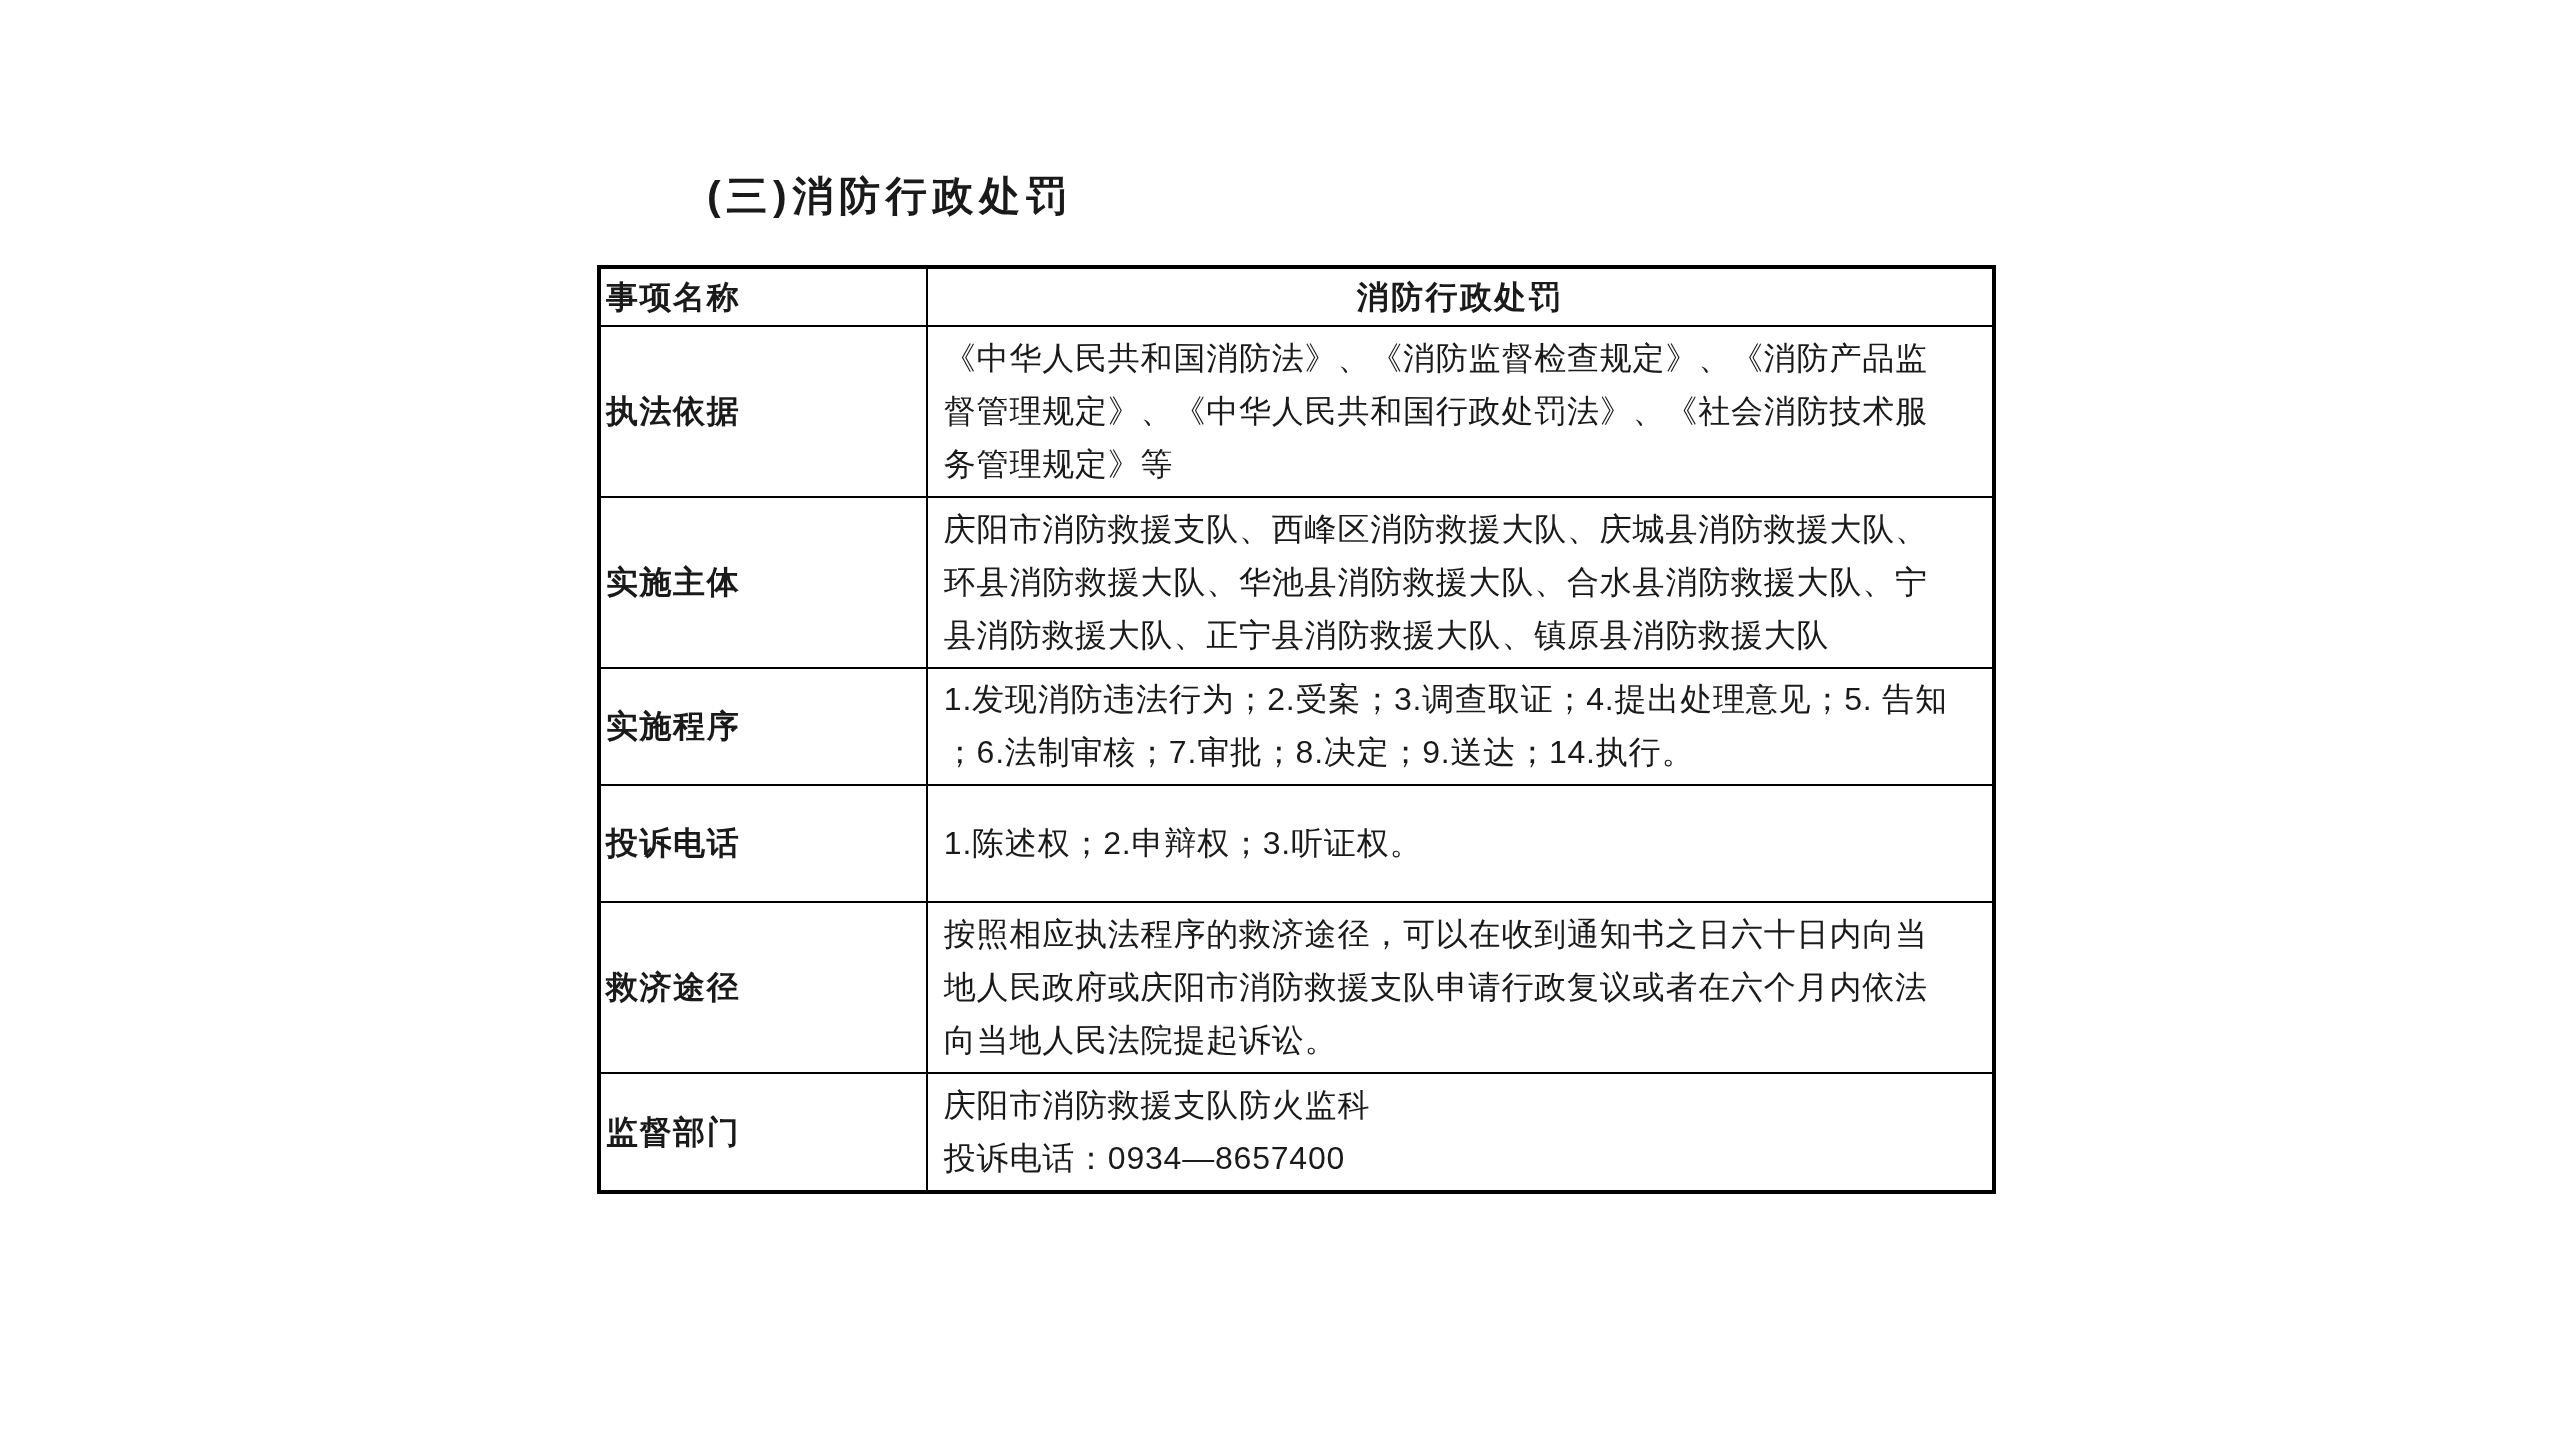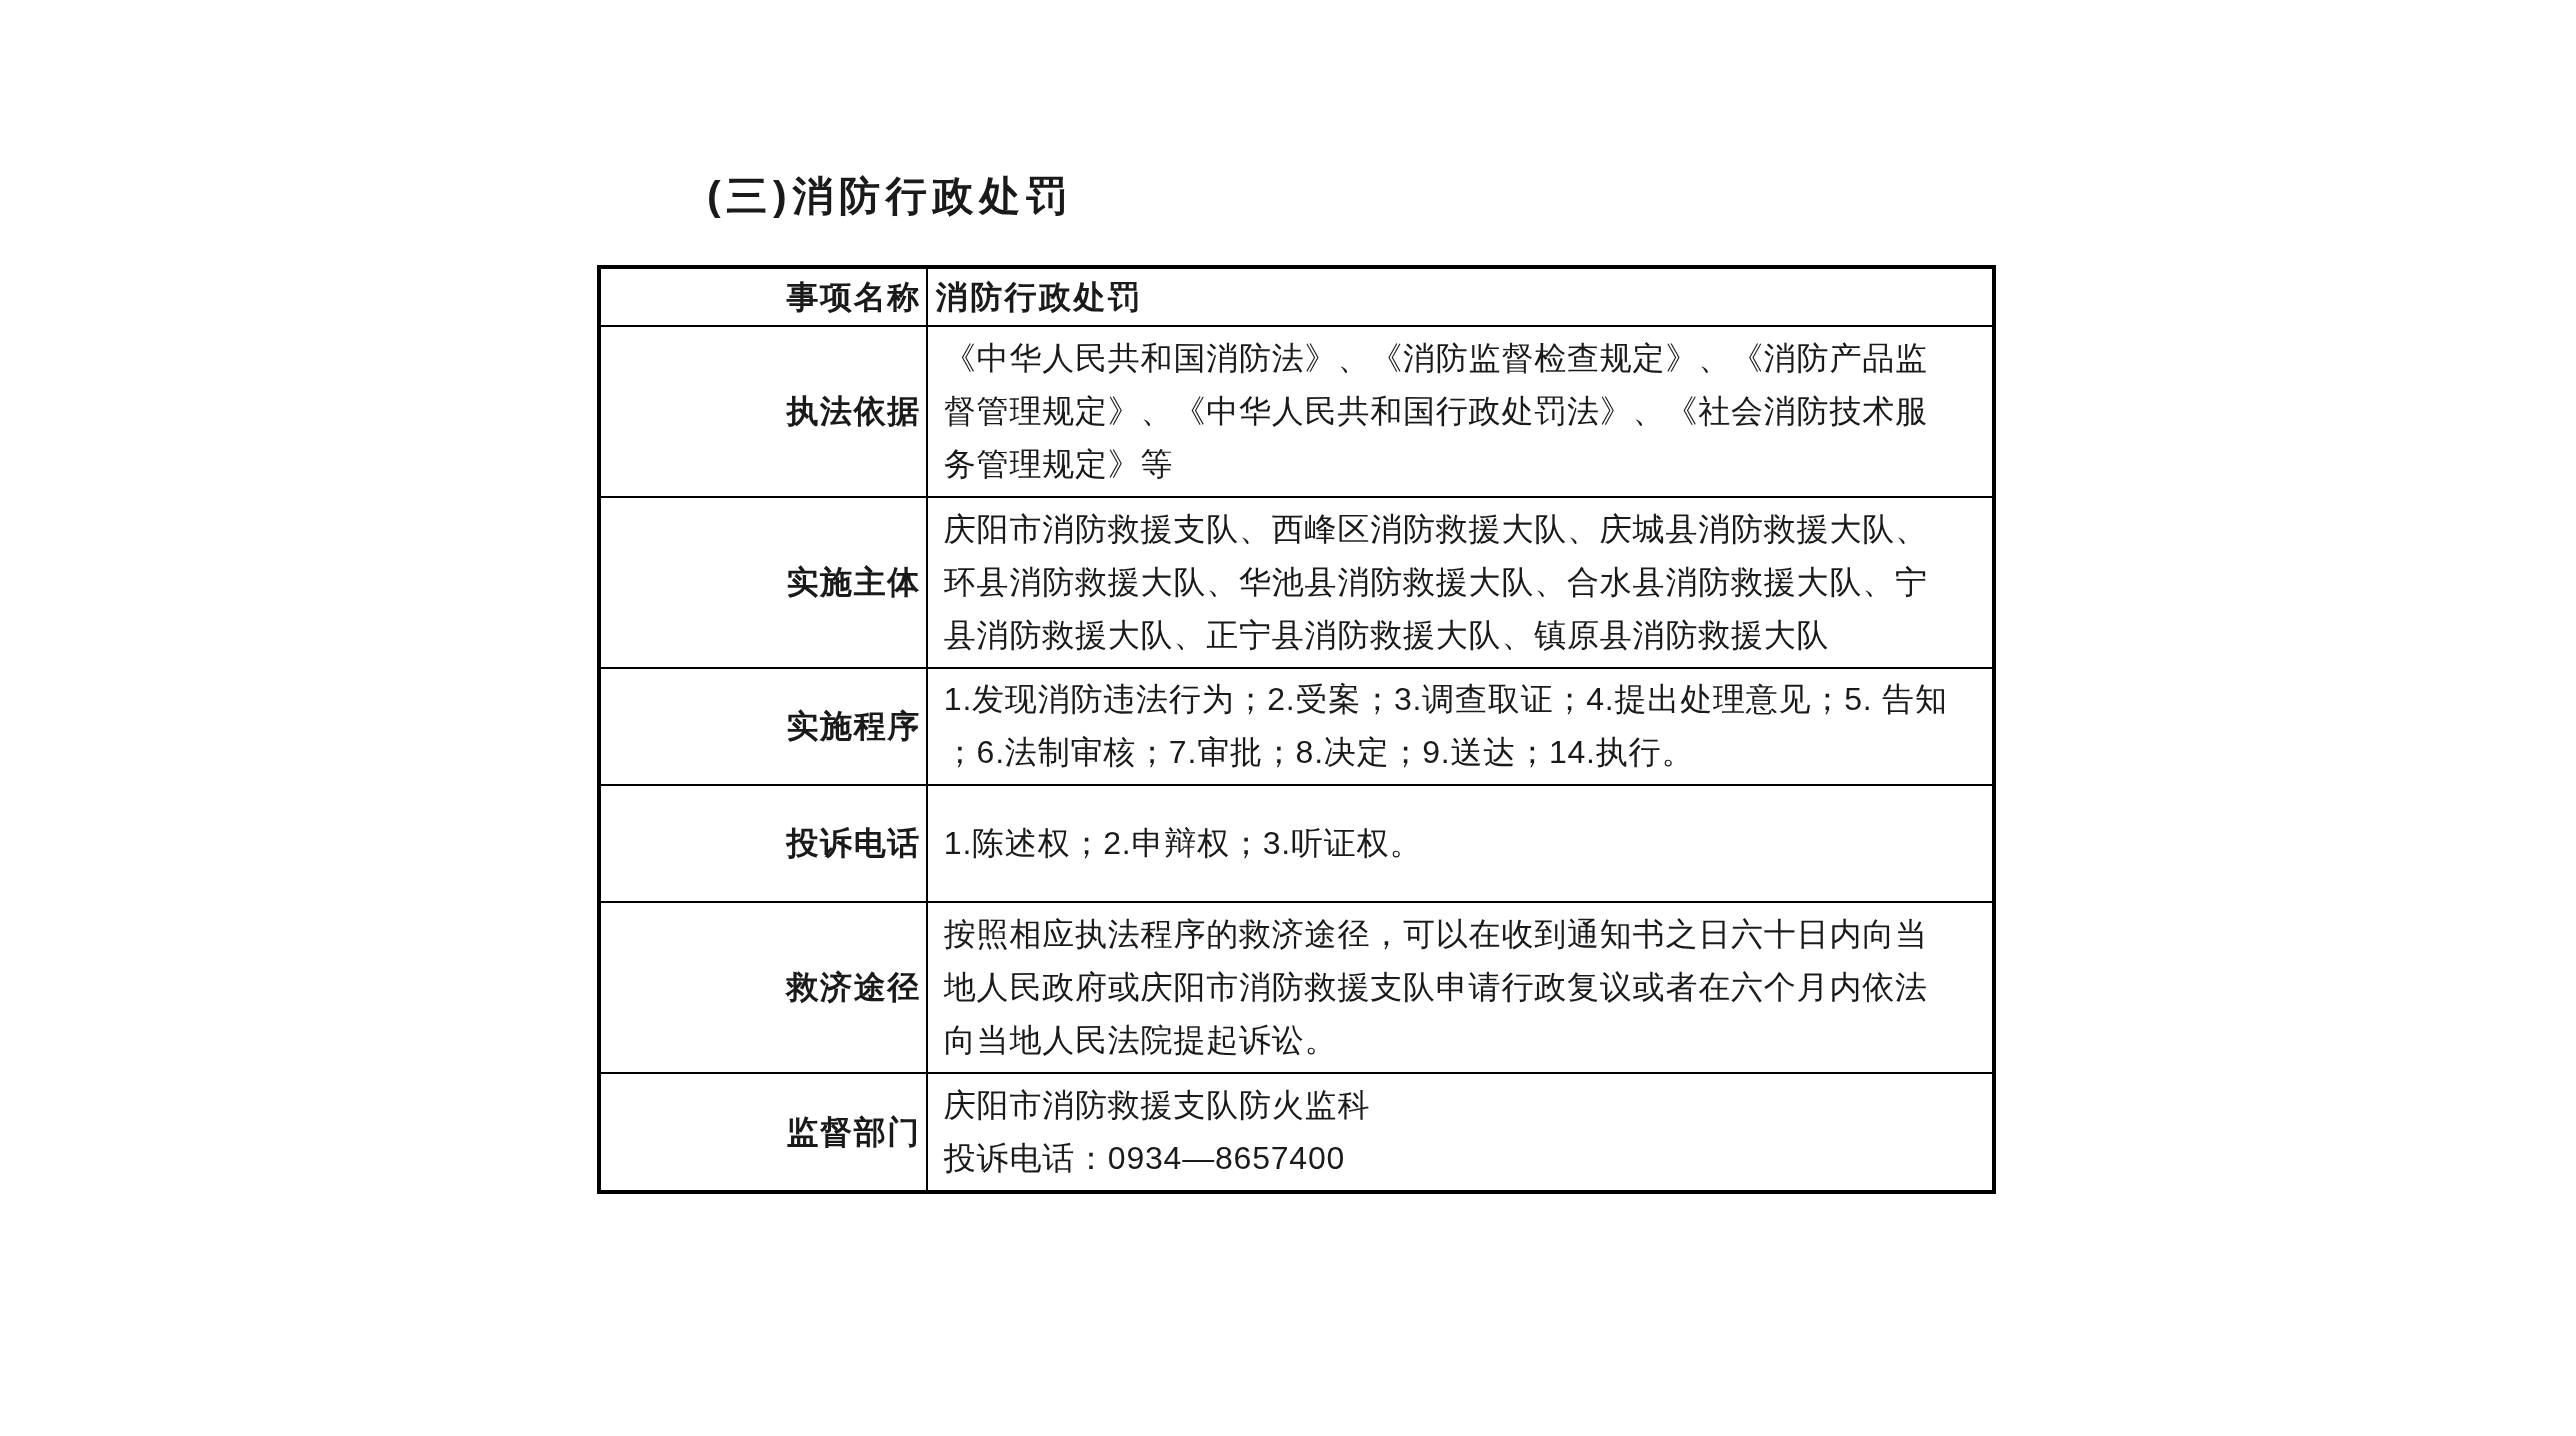--- a/index.html
+++ b/index.html
@@ -40,33 +40,33 @@
   table.info-table td {
     border: 2.4px solid #000000;
     font-size: 32px;
     line-height: 53px;
     color: #1a1a1a;
     vertical-align: middle;
     overflow: hidden;
   }
   td.label-cell {
     width: 315px;
-    text-align: right;
+    text-align: left;
     font-weight: bold;
     letter-spacing: 1.6px;
     padding: 0 4.9px;
   }
   td.value-cell {
     text-align: left;
     padding: 4.9px 8px 4.9px 16px;
     white-space: pre-line;
     letter-spacing: 0.8px;
   }
   tr.header-row td.value-cell {
-    text-align: left;
+    text-align: center;
     white-space: normal;
     padding: 0 8px;
     font-weight: bold;
     letter-spacing: 2.4px;
   }
   
   table.info-table tr:nth-child(1) { height: 59px; }
   table.info-table tr:nth-child(2) { height: 162px; }
   table.info-table tr:nth-child(3) { height: 152px; }
   table.info-table tr:nth-child(4) { height: 58px; }

